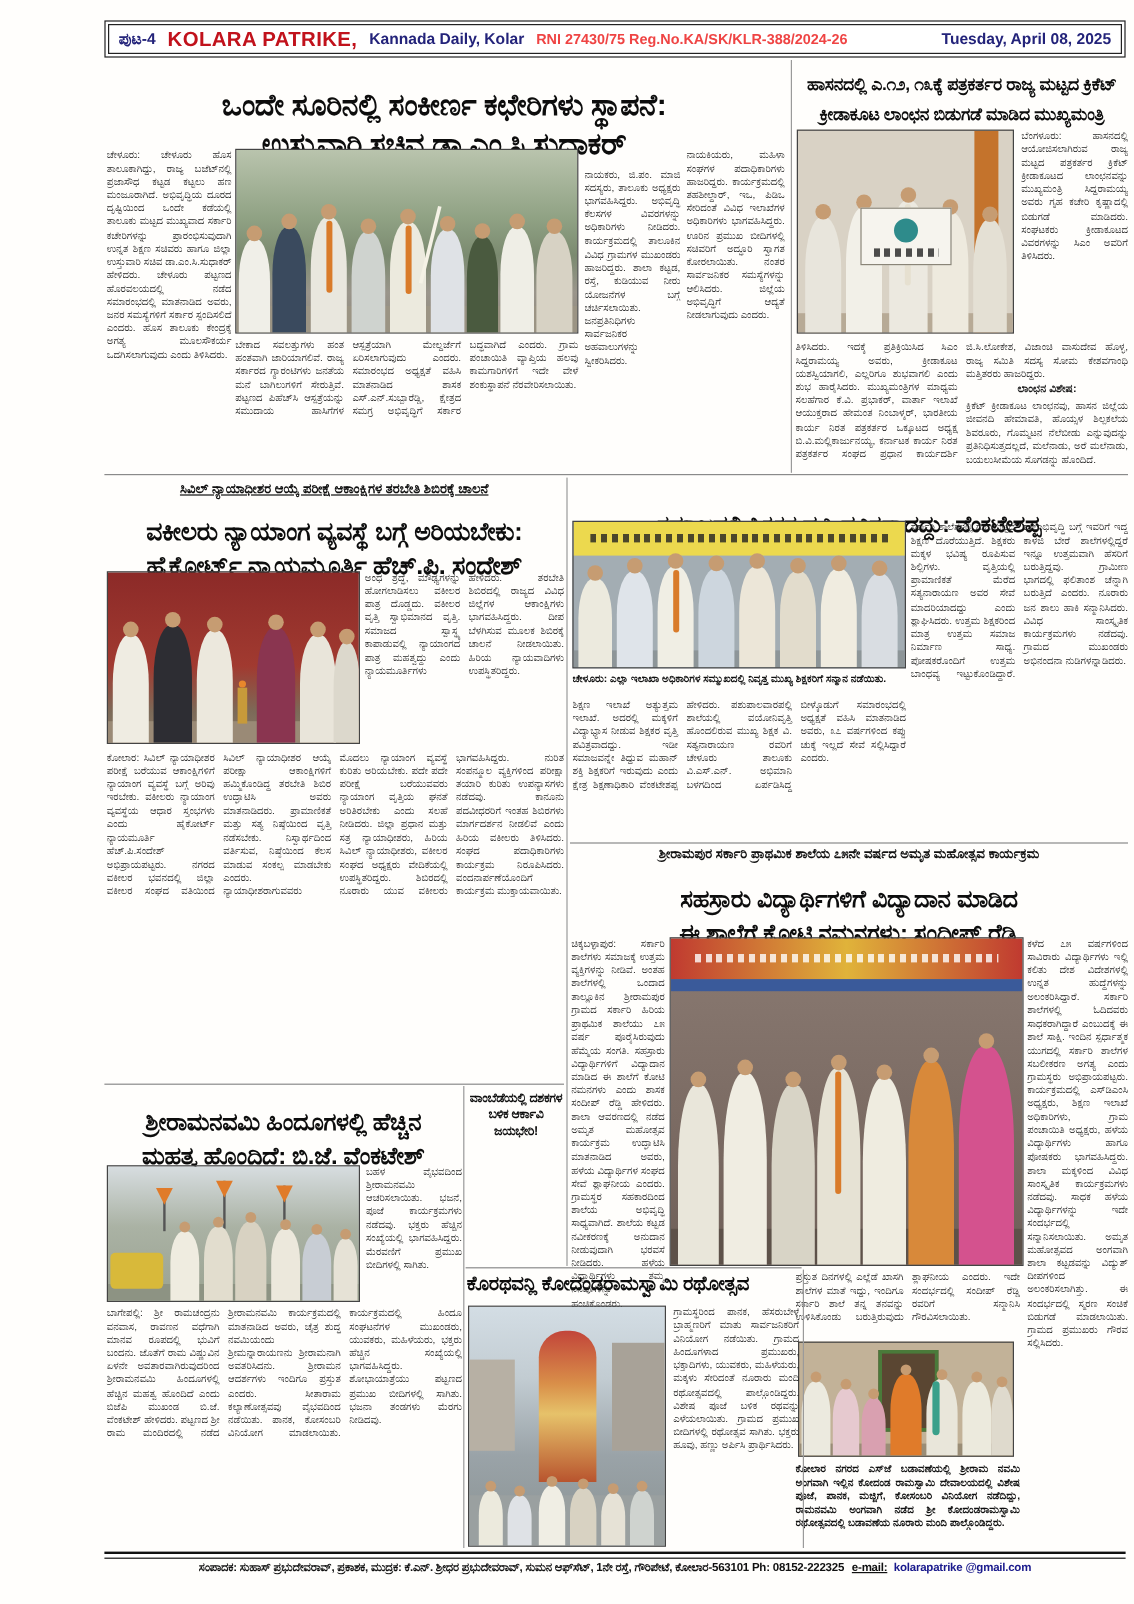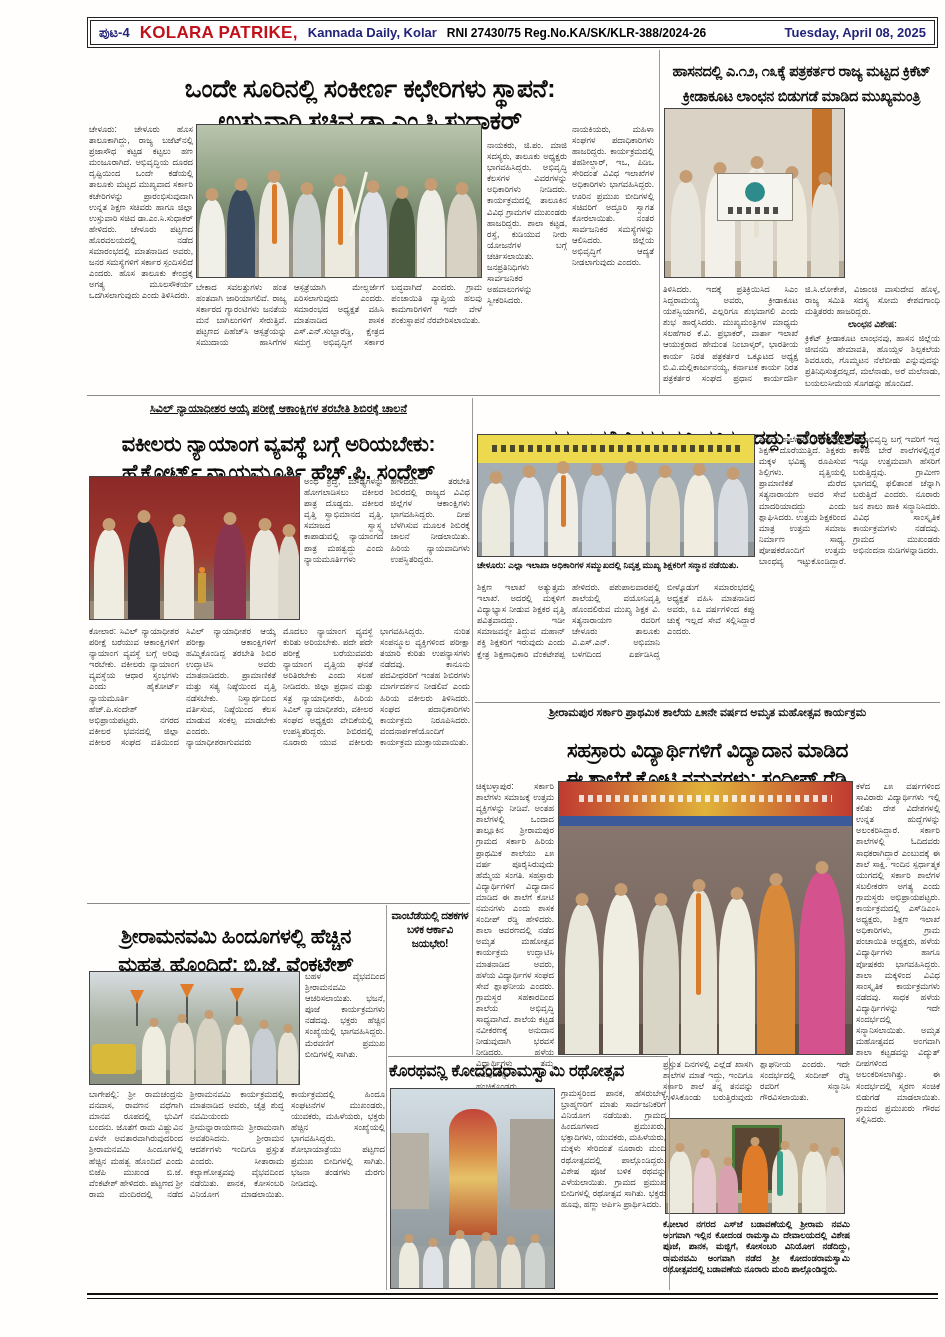--- a/index.html
+++ b/index.html
@@ -4,21 +4,21 @@
 <style>
   html,body{margin:0;padding:0;background:#ffffff;}
   #page{position:relative;width:945px;height:1337px;background:#fffefc;font-family:"Liberation Sans",sans-serif;color:#141414;overflow:hidden;}
 
   
   .hdr{position:absolute;left:87px;top:17px;width:851px;height:31px;border:1px solid #222;box-sizing:border-box;background:#fff;}
   .hdr-in{position:absolute;inset:2px;border:1px solid #222;display:flex;align-items:center;gap:10px;padding:0 8px;box-sizing:border-box;white-space:nowrap;}
   .pl{font-weight:700;font-size:13px;color:#23237a;}
   .brand{font-weight:700;font-size:17px;color:#c1121c;letter-spacing:.3px;}
   .daily{font-weight:700;font-size:13px;color:#23237a;}
-  .reg{font-weight:700;font-size:12px;color:#000000;}
+  .reg{font-weight:700;font-size:12px;color:#ef4444;}
   .spacer{flex:1;}
   .date{font-weight:700;font-size:13px;color:#23237a;}
 
   
   .abs{position:absolute;box-sizing:border-box;}
   .hl{font-weight:700;color:#0d0d0d;text-align:center;letter-spacing:-.3px;line-height:1.15;}
   .kick{font-weight:700;text-align:center;text-decoration:underline;color:#111;}
   .body{font-size:8.4px;line-height:1.32;text-align:justify;color:#1d1d1d;overflow:hidden;word-break:break-word;}
   .c2{column-count:2;column-gap:7px;}
   .c3{column-count:3;column-gap:7px;}
@@ -104,20 +104,21 @@
         <i class="garl" style="background:#e6e0d0;"></i>
       </div>
     <div class="p" style="left:112px;width:30px;height:100px;background:#eeeade;"></div>
     <div class="p" style="left:146px;width:28px;height:94px;background:#e4e0d4;"></div>
     <div style="position:absolute;left:52px;top:64px;width:74px;height:46px;background:#f6f4ee;border:1px solid #8a8578;">
       <div style="position:absolute;left:27px;top:8px;width:20px;height:20px;border-radius:50%;background:#2e8b8b;"></div>
       <div class="txtbar" style="left:10px;right:10px;bottom:6px;"></div>
     </div>
   </figure>
 
+  <div class="abs body" style="left:851px;top:108px;width:89px;height:172px;">ಬೆಂಗಳೂರು: ಹಾಸನದಲ್ಲಿ ಆಯೋಜಿಸಲಾಗಿರುವ ರಾಜ್ಯ ಮಟ್ಟದ ಪತ್ರಕರ್ತರ ಕ್ರಿಕೆಟ್ ಕ್ರೀಡಾಕೂಟದ ಲಾಂಛನವನ್ನು ಮುಖ್ಯಮಂತ್ರಿ ಸಿದ್ದರಾಮಯ್ಯ ಅವರು ಗೃಹ ಕಚೇರಿ ಕೃಷ್ಣಾದಲ್ಲಿ ಬಿಡುಗಡೆ ಮಾಡಿದರು. ಸಂಘಟಕರು ಕ್ರೀಡಾಕೂಟದ ವಿವರಗಳನ್ನು ಸಿಎಂ ಅವರಿಗೆ ತಿಳಿಸಿದರು.</div>
 
   <div class="abs body c2" style="left:663px;top:284px;width:277px;height:108px;">
     <span>ತಿಳಿಸಿದರು. ಇದಕ್ಕೆ ಪ್ರತಿಕ್ರಿಯಿಸಿದ ಸಿಎಂ ಸಿದ್ದರಾಮಯ್ಯ ಅವರು, ಕ್ರೀಡಾಕೂಟ ಯಶಸ್ವಿಯಾಗಲಿ, ಎಲ್ಲರಿಗೂ ಶುಭವಾಗಲಿ ಎಂದು ಶುಭ ಹಾರೈಸಿದರು. ಮುಖ್ಯಮಂತ್ರಿಗಳ ಮಾಧ್ಯಮ ಸಲಹೆಗಾರ ಕೆ.ವಿ. ಪ್ರಭಾಕರ್, ವಾರ್ತಾ ಇಲಾಖೆ ಆಯುಕ್ತರಾದ ಹೇಮಂತ ನಿಂಬಾಳ್ಕರ್, ಭಾರತೀಯ ಕಾರ್ಯ ನಿರತ ಪತ್ರಕರ್ತರ ಒಕ್ಕೂಟದ ಅಧ್ಯಕ್ಷ ಬಿ.ವಿ.ಮಲ್ಲಿಕಾರ್ಜುನಯ್ಯ, ಕರ್ನಾಟಕ ಕಾರ್ಯ ನಿರತ ಪತ್ರಕರ್ತರ ಸಂಘದ ಪ್ರಧಾನ ಕಾರ್ಯದರ್ಶಿ ಜಿ.ಸಿ.ಲೋಕೇಶ, ವಿಜಾಂಚಿ ವಾಸುದೇವ ಹೊಳ್ಳ, ರಾಜ್ಯ ಸಮಿತಿ ಸದಸ್ಯ ಸೋಮ ಕೇಶವಗಾಂಧಿ ಮತ್ತಿತರರು ಹಾಜರಿದ್ದರು.</span>
     <div class="subhead">ಲಾಂಛನ ವಿಶೇಷ:</div>
     <span>ಕ್ರಿಕೆಟ್ ಕ್ರೀಡಾಕೂಟ ಲಾಂಛನವು, ಹಾಸನ ಜಿಲ್ಲೆಯ ಜೀವನದಿ ಹೇಮಾವತಿ, ಹೊಯ್ಸಳ ಶಿಲ್ಪಕಲೆಯ ಶಿವರೂರು, ಗೊಮ್ಮಟನ ನೆಲೆಬೀಡು ಎನ್ನುವುದನ್ನು ಪ್ರತಿನಿಧಿಸುತ್ತದಲ್ಲದೆ, ಮಲೆನಾಡು, ಅರೆ ಮಲೆನಾಡು, ಬಯಲುಸೀಮೆಯ ಸೊಗಡನ್ನು ಹೊಂದಿದೆ.</span>
   </div>
 
   <div class="vr" style="left:659px;top:50px;height:344px;"></div>
   <div class="hr" style="left:87px;top:395px;width:853px;"></div>
 
@@ -249,14 +250,19 @@
     <div class="p sm" style="left:134px;width:20px;height:46px;background:#cfd3cf;"></div>
   </figure>
 
   <div class="abs body" style="left:561px;top:1088px;width:105px;height:201px;">ಗ್ರಾಮಸ್ಥರಿಂದ ಪಾನಕ, ಹೆಸರುಬೇಳೆ ಬ್ರಾಹ್ಮಣರಿಗೆ ಮಾತು ಸಾರ್ವಜನಿಕರಿಗೆ ವಿನಿಯೋಗ ನಡೆಯಿತು. ಗ್ರಾಮದ ಹಿಂದೂಗಳಾದ ಪ್ರಮುಖರು, ಭಕ್ತಾದಿಗಳು, ಯುವಕರು, ಮಹಿಳೆಯರು, ಮಕ್ಕಳು ಸೇರಿದಂತೆ ನೂರಾರು ಮಂದಿ ರಥೋತ್ಸವದಲ್ಲಿ ಪಾಲ್ಗೊಂಡಿದ್ದರು. ವಿಶೇಷ ಪೂಜೆ ಬಳಿಕ ರಥವನ್ನು ಎಳೆಯಲಾಯಿತು. ಗ್ರಾಮದ ಪ್ರಮುಖ ಬೀದಿಗಳಲ್ಲಿ ರಥೋತ್ಸವ ಸಾಗಿತು. ಭಕ್ತರು ಹೂವು, ಹಣ್ಣು ಅರ್ಪಿಸಿ ಪ್ರಾರ್ಥಿಸಿದರು.</div>
 
   <div class="vr" style="left:472px;top:398px;height:657px;"></div>
   <div class="vr" style="left:386px;top:905px;height:385px;"></div>
   <div class="vr" style="left:669px;top:1058px;height:232px;"></div>
 
   <div class="hr2" style="left:87px;top:1293px;width:851px;"></div>
+  <footer class="footer">
+    <span>ಸಂಪಾದಕ: ಸುಹಾಸ್ ಪ್ರಭುದೇವರಾವ್, ಪ್ರಕಾಶಕ, ಮುದ್ರಕ: ಕೆ.ಎನ್. ಶ್ರೀಧರ ಪ್ರಭುದೇವರಾವ್, ಸುಮನ ಆಫ್‌ಸೆಟ್, 1ನೇ ರಸ್ತೆ, ಗೌರಿಪೇಟೆ, ಕೋಲಾರ-563101  Ph: 08152-222325</span>
+    <span class="em-label">e-mail:</span>
+    <span class="em">kolarapatrike @gmail.com</span>
+  </footer>
 
 </main>
 
 </body></html>

